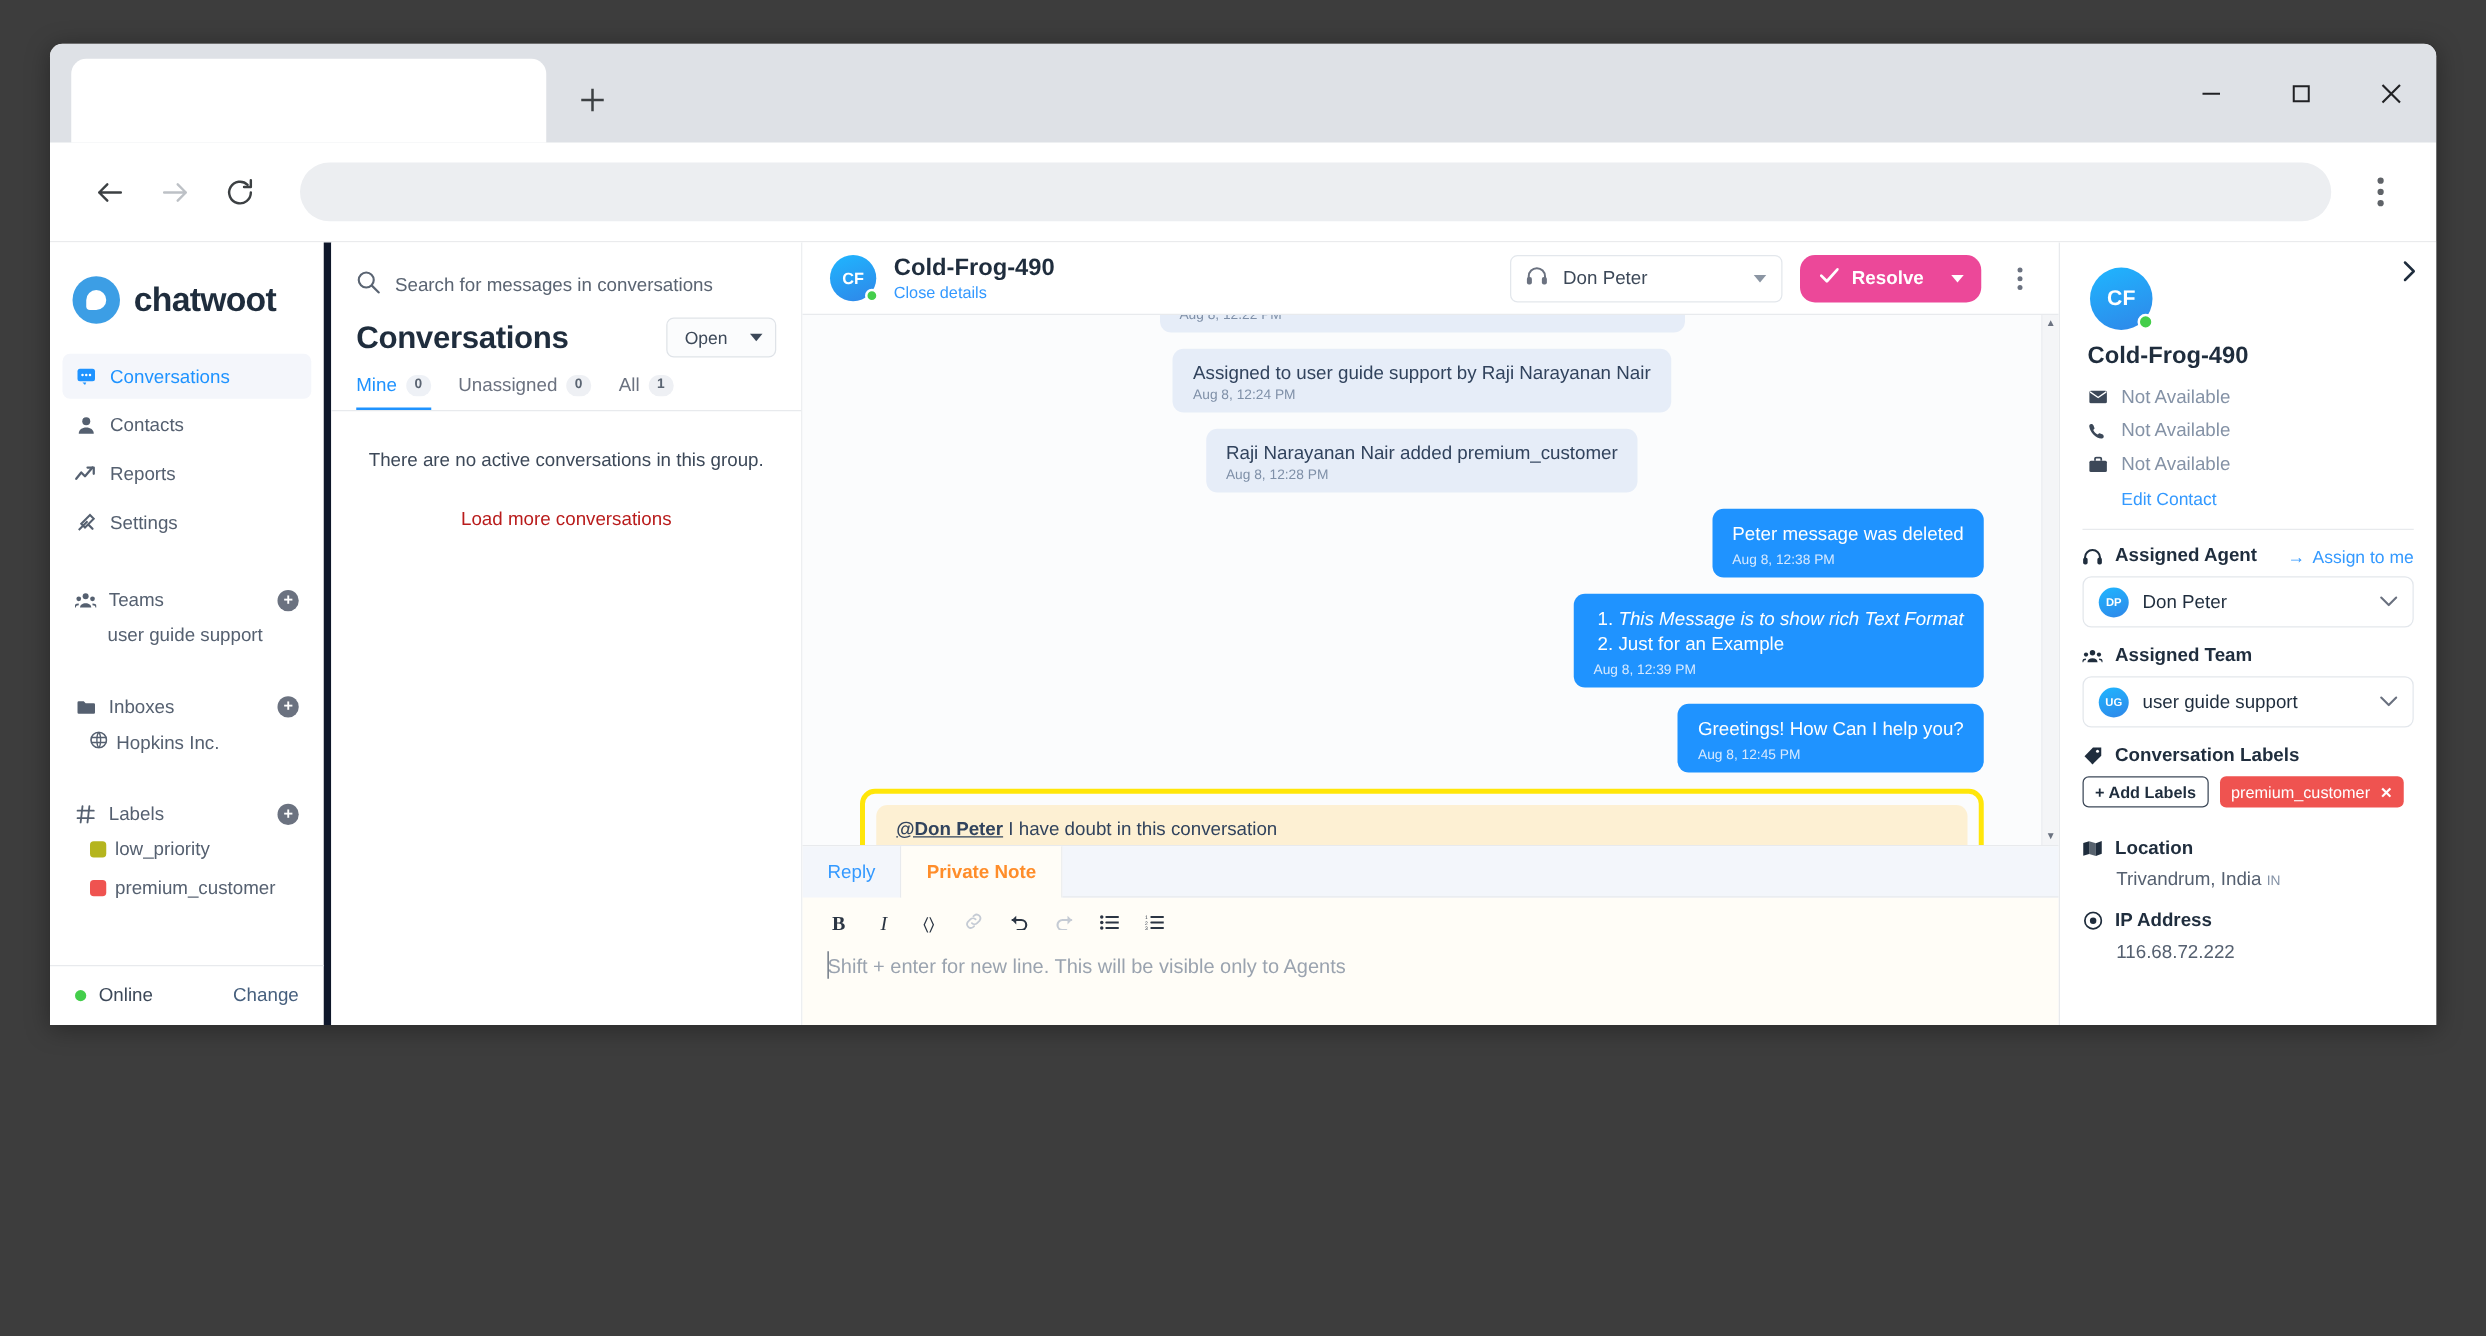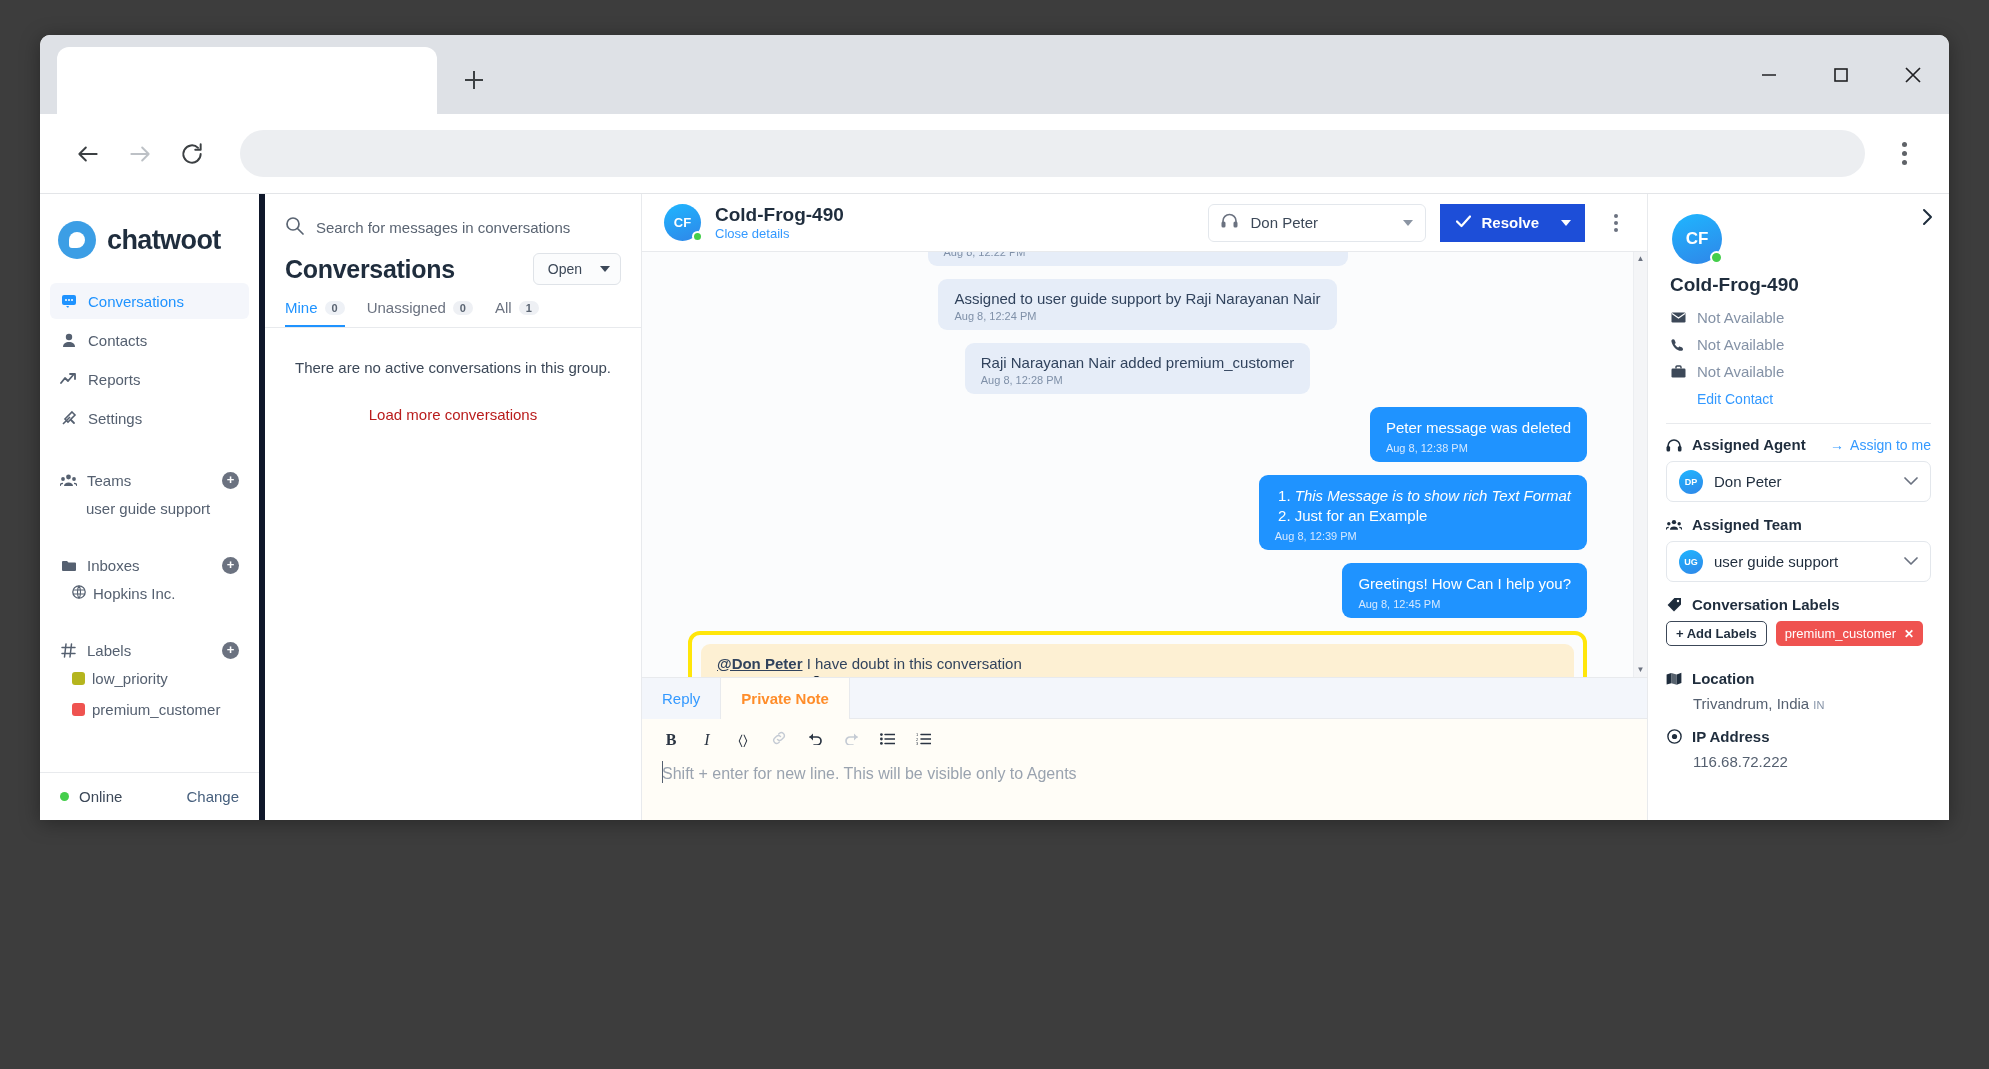--- a/index.html
+++ b/index.html
@@ -132,21 +132,21 @@
   }
   .listhead h1 { font-size: 25px; font-weight: 700; color: #1f2d3d; letter-spacing: -.3px; }
   .statusdd {
     display: flex; align-items: center; gap: 18px;
     border: 1px solid #dfe3e8; border-radius: 6px; background: #fbfcfd;
     padding: 7px 10px 7px 14px; font-size: 14px; color: #3c4858; cursor: pointer;
   }
   .caret { width: 0; height: 0; border-left: 5px solid transparent; border-right: 5px solid transparent; border-top: 6px solid #3c4858; }
   .tabs { display: flex; gap: 22px; padding: 8px 20px 0 20px; border-bottom: 1px solid #e8eaed; }
   .tabitem {
-    display: flex; align-items: center; gap: 7px; padding-bottom: 9px;
+    display: flex; gap: 7px; padding-bottom: 9px;
     font-size: 15px; color: #6b7280; cursor: pointer; border-bottom: 2px solid transparent;
   }
   .tabitem.active { color: #1f93ff; border-bottom-color: #1f93ff; font-weight: 500; }
   .cnt {
     background: #eef0f4; border-radius: 9px; padding: 1px 7px;
     font-size: 11px; color: #5a6472; font-weight: 600;
   }
   .tabitem.active .cnt { background: #eef1f6; color: #5a6472; }
   .emptymsg { text-align: center; font-size: 15px; color: #3c4858; padding: 31px 20px 0 20px; }
   .loadmore { text-align: center; font-size: 15px; color: #b91c1c; padding: 30px 0; cursor: pointer; }
@@ -172,21 +172,21 @@
   .convtitle .sub { font-size: 13px; color: #3399ff; cursor: pointer; margin-top: 1px; }
   .assignee {
     display: flex; align-items: center; gap: 12px;
     border: 1px solid #e3e7ec; border-radius: 6px; background: #fff;
     height: 38px; padding: 0 12px; width: 218px; cursor: pointer;
   }
   .assignee .nm { flex: 1; font-size: 15px; color: #3c4858; }
   .caret-sm { width: 0; height: 0; border-left: 5px solid transparent; border-right: 5px solid transparent; border-top: 6px solid #8b95a3; }
   .resolve {
     display: flex; align-items: center; gap: 10px;
-    background: #1d4ed8; color: #fff; border-radius: 0;
+    background: #ec4899; color: #fff; border-radius: 12px;
     height: 38px; padding: 0 14px 0 16px; font-size: 15px; font-weight: 600; cursor: pointer;
   }
   .resolve .caret-w { width: 0; height: 0; border-left: 5px solid transparent; border-right: 5px solid transparent; border-top: 6px solid #fff; margin-left: 12px; }
   .convkebab { width: 34px; display: flex; flex-direction: column; align-items: center; gap: 3px; cursor: pointer; }
   .convkebab i { width: 4px; height: 4px; border-radius: 50%; background: #6b7280; }
 
   .msgwrap { flex: 1; position: relative; background: #fbfcfd; overflow: hidden; }
   .msgscroll { position: absolute; inset: 0 14px 0 0; padding: 6px 46px 10px 46px; }
   .msgrow { display: flex; margin-bottom: 13px; }
   .msgrow.center { justify-content: center; }

